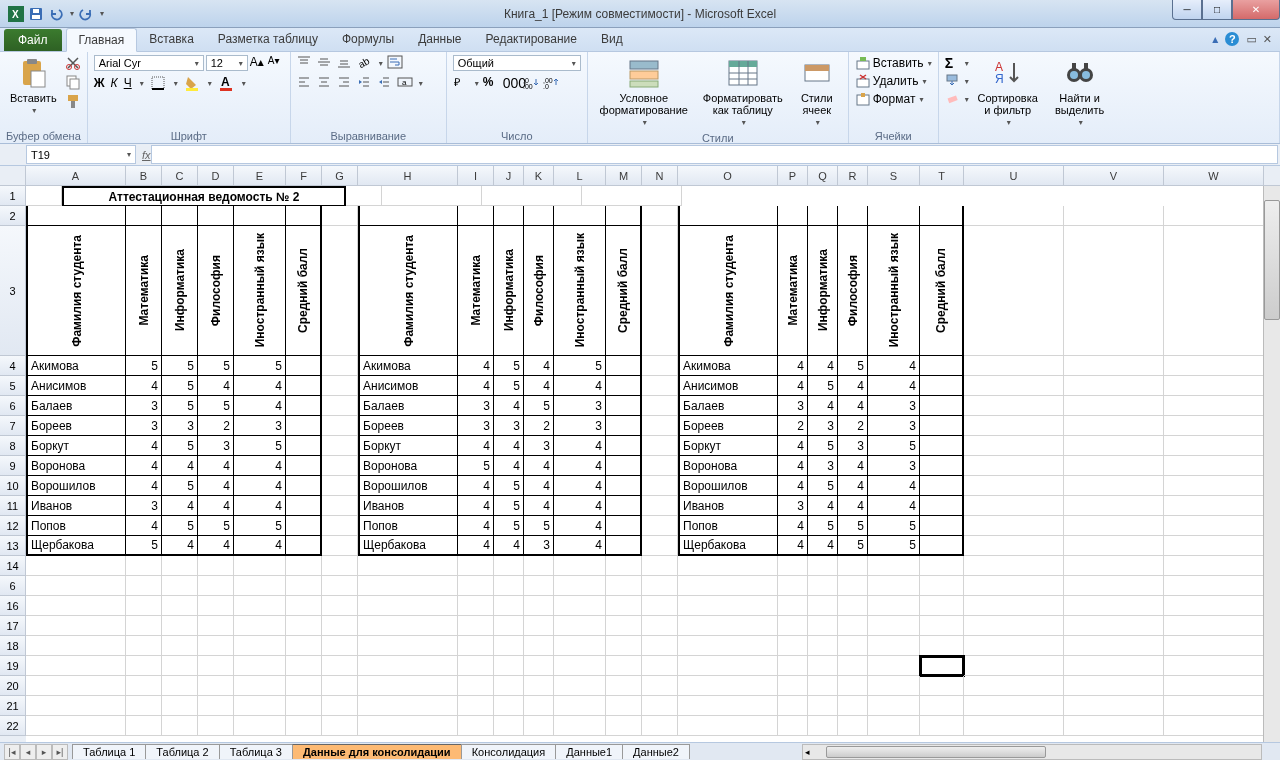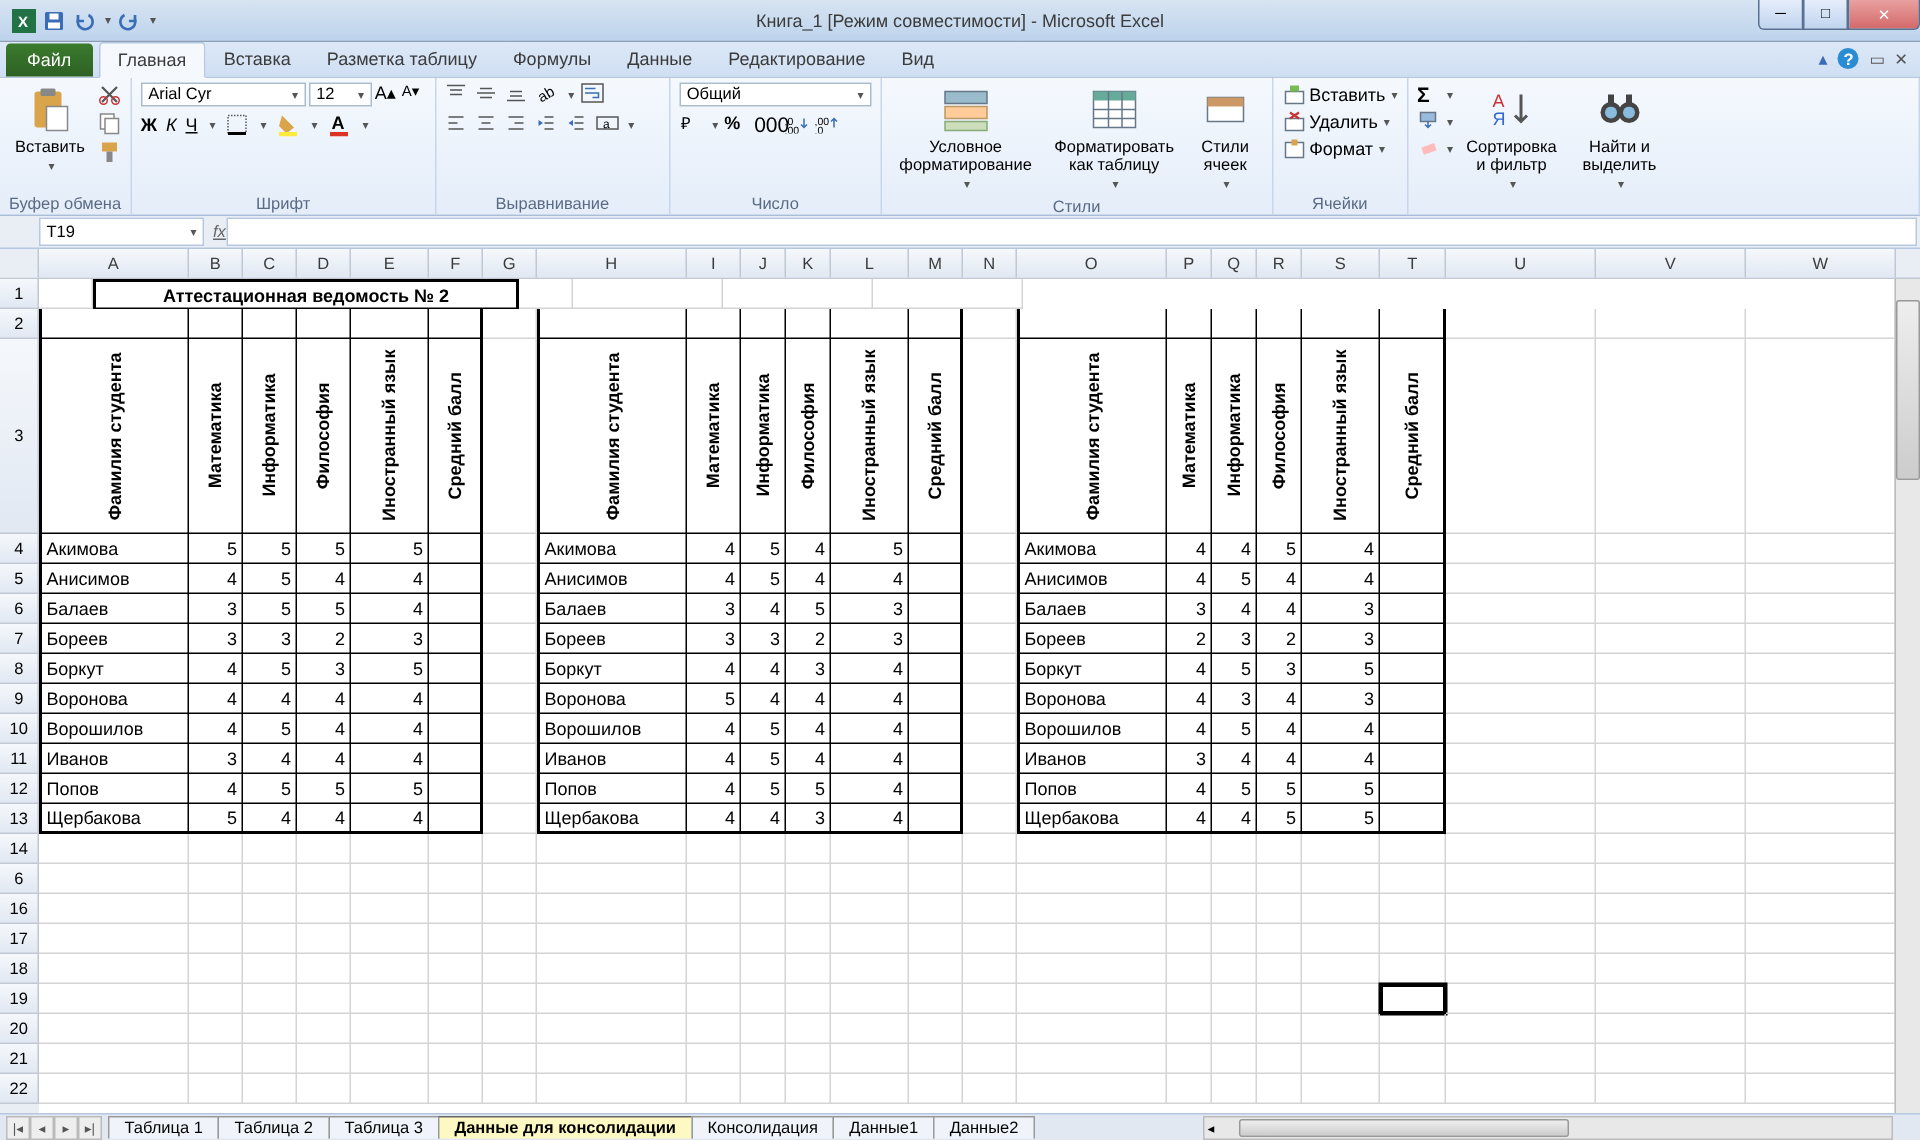--- a/index.html
+++ b/index.html
@@ -68,21 +68,21 @@
 .tb-b { border-bottom: 2px solid #000; }
 .inner-b { border-bottom: 1px solid #000; }
 .inner-r { border-right: 1px solid #000; }
 .active-cell { outline: 3px solid #000; outline-offset: -2px; background: #fff; }
 
 
 .sheet-tab-row { height: 18px; background: #e1e8f2; display: flex; align-items: center; border-top: 1px solid #b6c8e0; font-size: 11px; position: relative; }
 .nav-btns { display: flex; gap: 0; padding: 0 4px; }
 .nav-btns span { width: 16px; text-align: center; color: #555; border: 1px solid #bbb; background: #eee; font-size: 9px; line-height: 14px; }
 .sheet-tab { padding: 1px 10px; background: #f0f4fa; border: 1px solid #999; border-bottom: none; margin-right: -1px; }
-.sheet-tab.active { background: #fef9c3; font-weight: bold; border-top: 1px solid #666; }
+.sheet-tab.active { background: #fdba74; font-weight: bold; border-top: 1px solid #666; }
 .hscroll { position: absolute; right: 18px; width: 460px; height: 16px; background: #e8e8e8; border: 1px solid #bbb; display:flex; align-items:center; }
 .hscroll .thumb { width: 220px; height: 12px; background: linear-gradient(#eee,#ccc); border:1px solid #999; border-radius:2px; margin-left:14px;}
 
 .vscroll { position: absolute; right: 0; top: 0; width: 17px; height: 100%; background: #e8e8e8; border-left: 1px solid #bbb; }
 .vscroll .vthumb { width: 100%; height: 120px; background: linear-gradient(#eee,#ccc); border:1px solid #999; border-radius:2px; margin-top:14px;}
 
 svg { display: block; }
 </style>
 </head>
 <body>

